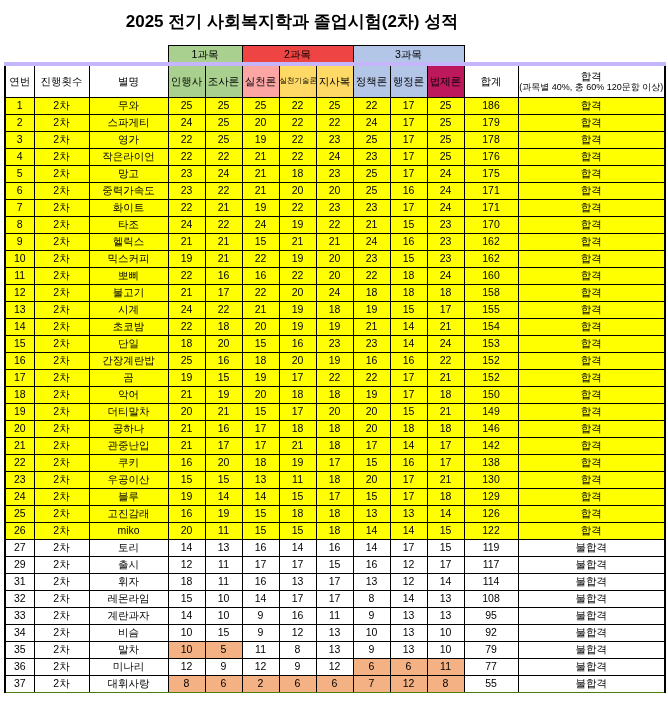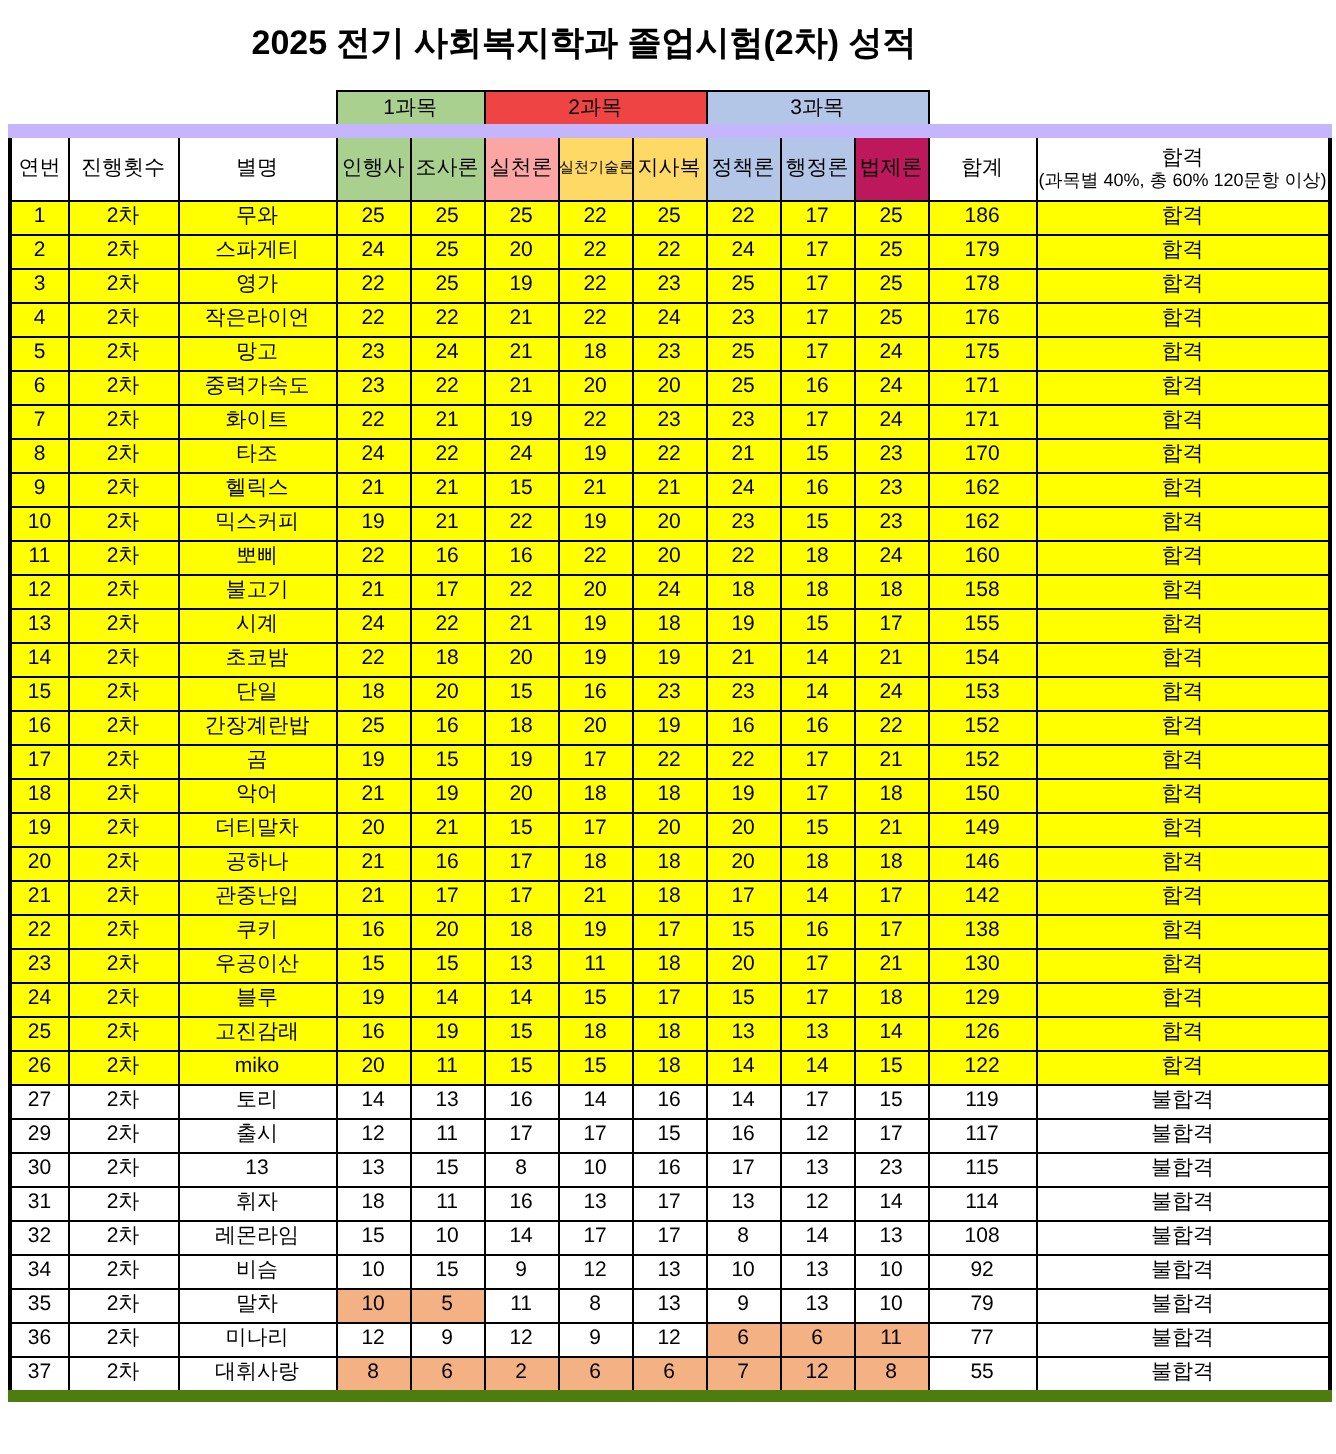--- a/index.html
+++ b/index.html
@@ -13,22 +13,22 @@
         font-weight:normal;font-size:10.5px;padding:0;height:16px;line-height:1.15;
         overflow:hidden;white-space:nowrap;}
   tr.groups td.nb{border:none;background:#fff;}
   tr.groups td.group{height:14px;font-size:10.5px;}
   tr.cols th{height:31px;}
   tr.cols th.small{font-size:7.5px;}
   th.passhdr div.l1{font-size:10.5px;}
   th.passhdr div.l2{font-size:9px;}
   td.edge-l,th.edge-l{border-left:2px solid #000;}
   td.edge-r,th.edge-r{border-right:2px solid #000;}
-  tr.cols th{border-top:7px solid #c4b5fd;}
-  tr.last td{border-bottom:6px solid #4d7c0f;}
+  tr.cols th{border-top:4px solid #c4b5fd;}
+  tr.last td{border-bottom:1px solid #4d7c0f;}
   tbody td{background:#fff;}
   tr.pass td{background:#FFFF00;}
   tbody td.low{background:#F4B183;}
 </style>
 </head>
 <body>
 
 <div class="page">
   <div class="title">2025 전기 사회복지학과 졸업시험(2차) 성적</div>
   <table>
@@ -489,62 +489,62 @@
           <td>17</td>
           <td>17</td>
           <td>15</td>
           <td>16</td>
           <td>12</td>
           <td>17</td>
           <td>117</td>
           <td class="edge-r">불합격</td>
         </tr>
         <tr class="fail">
-          <td class="edge-l">30</td>
-          <td>2차</td>
-          <td>13</td>
-          <td>13</td>
-          <td>15</td>
+          <td class="edge-l">31</td>
+          <td>2차</td>
+          <td>휘자</td>
+          <td>18</td>
+          <td>11</td>
+          <td>16</td>
+          <td>13</td>
+          <td>17</td>
+          <td>13</td>
+          <td>12</td>
+          <td>14</td>
+          <td>114</td>
+          <td class="edge-r">불합격</td>
+        </tr>
+        <tr class="fail">
+          <td class="edge-l">32</td>
+          <td>2차</td>
+          <td>레몬라임</td>
+          <td>15</td>
+          <td>10</td>
+          <td>14</td>
+          <td>17</td>
+          <td>17</td>
           <td>8</td>
+          <td>14</td>
+          <td>13</td>
+          <td>108</td>
+          <td class="edge-r">불합격</td>
+        </tr>
+        <tr class="fail">
+          <td class="edge-l">33</td>
+          <td>2차</td>
+          <td>계란과자</td>
+          <td>14</td>
           <td>10</td>
-          <td>16</td>
-          <td>17</td>
-          <td>13</td>
-          <td>23</td>
-          <td>115</td>
-          <td class="edge-r">불합격</td>
-        </tr>
-        <tr class="fail">
-          <td class="edge-l">31</td>
-          <td>2차</td>
-          <td>휘자</td>
-          <td>18</td>
+          <td>9</td>
+          <td>16</td>
           <td>11</td>
-          <td>16</td>
-          <td>13</td>
-          <td>17</td>
-          <td>13</td>
-          <td>12</td>
-          <td>14</td>
-          <td>114</td>
-          <td class="edge-r">불합격</td>
-        </tr>
-        <tr class="fail">
-          <td class="edge-l">32</td>
-          <td>2차</td>
-          <td>레몬라임</td>
-          <td>15</td>
-          <td>10</td>
-          <td>14</td>
-          <td>17</td>
-          <td>17</td>
-          <td>8</td>
-          <td>14</td>
-          <td>13</td>
-          <td>108</td>
+          <td>9</td>
+          <td>13</td>
+          <td>13</td>
+          <td>95</td>
           <td class="edge-r">불합격</td>
         </tr>
         <tr class="fail">
           <td class="edge-l">34</td>
           <td>2차</td>
           <td>비슴</td>
           <td>10</td>
           <td>15</td>
           <td>9</td>
           <td>12</td>

